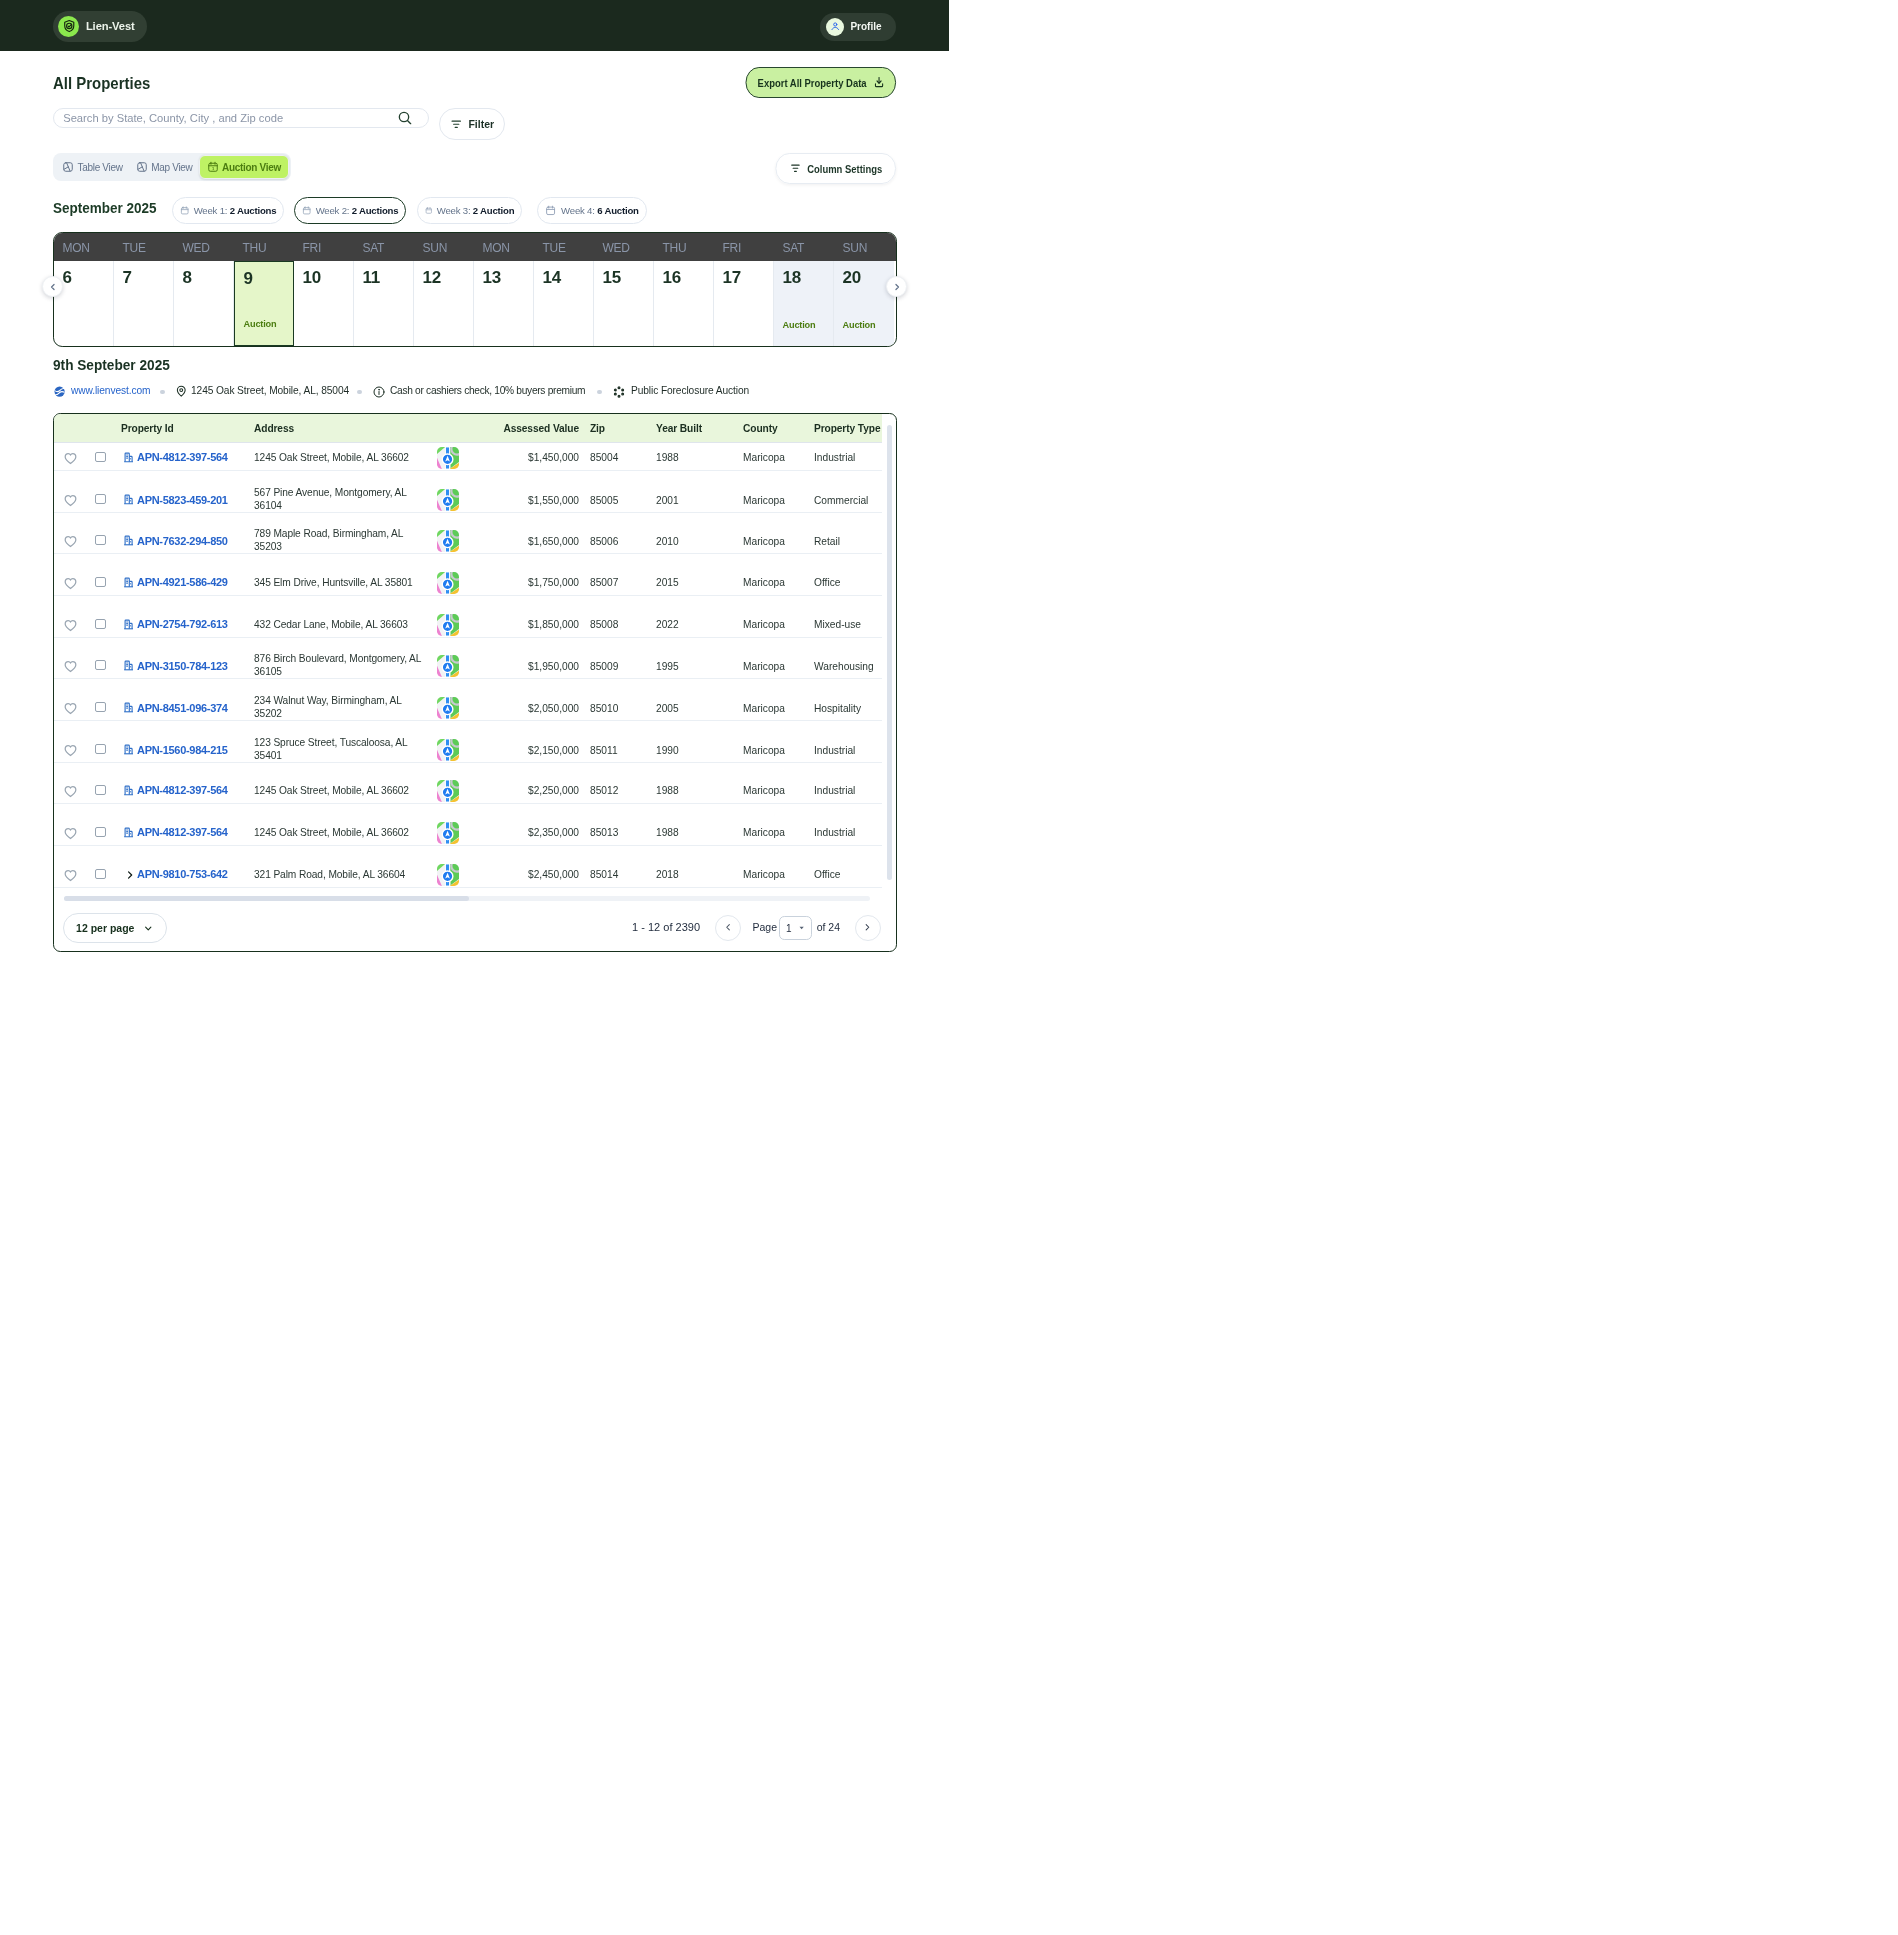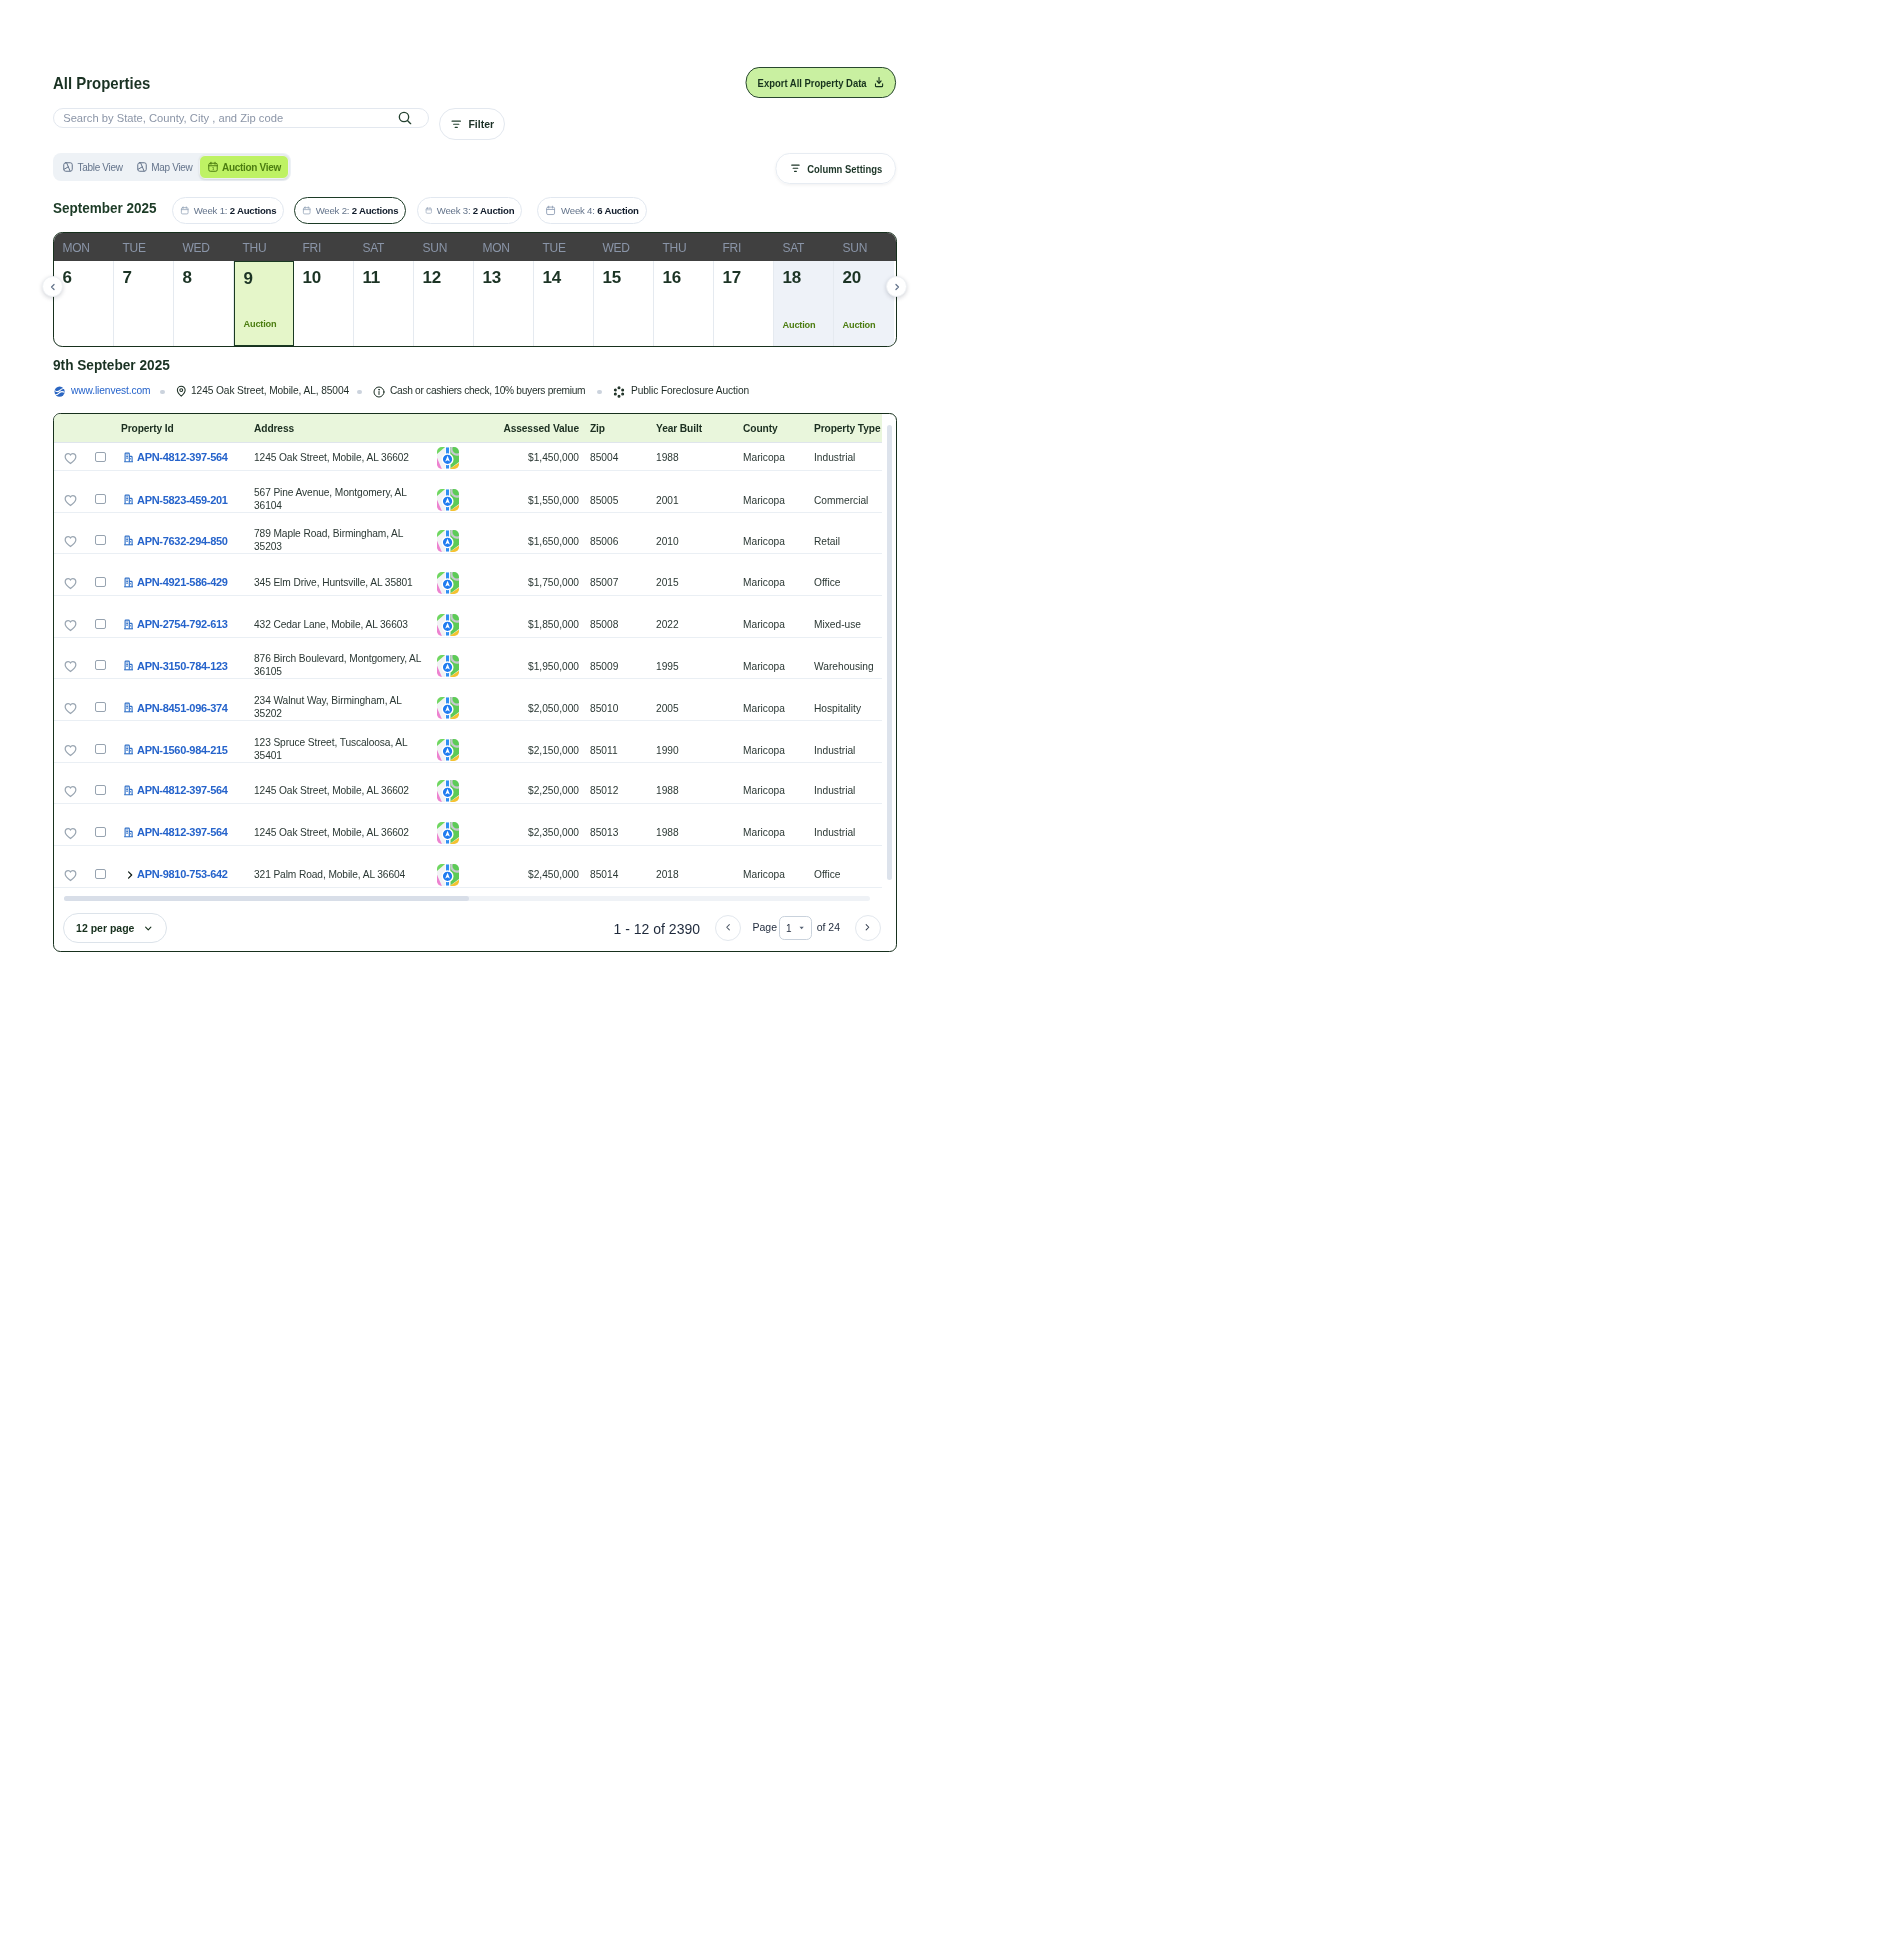--- a/index.html
+++ b/index.html
@@ -71,29 +71,50 @@
 .trow .val { right:303px; }
 .trow .zip { left:536px; }
 .trow .yr { left:602px; }
 .trow .cty { left:689px; }
 .trow .pt { left:760px; }
 .vscroll { position:absolute; right:4px; top:10.5px; width:5.3px; height:455px; border-radius:2.6px; background:#DDE3EC; }
 .hscroll-track { position:absolute; left:10px; top:482px; width:806px; height:5.3px; border-radius:2.6px; background:#EFF2F6; }
 .hscroll-thumb { position:absolute; left:0; top:0; width:405px; height:5.3px; border-radius:2.6px; background:#D8DEE8; }
 .tfoot { position:absolute; left:0; top:487px; width:841px; height:32px; background:#fff; }
 .pp-btn { position:absolute; left:8.6px; top:12.2px; height:30px; border:1px solid #DCE3EA; border-radius:15px; display:flex; align-items:center; padding:0 12.5px; gap:8.6px; font-size:10.5px; font-weight:bold; color:#17301D; }
-.range { position:absolute; right:195px; top:20.4px; font-size:14px; color:#1E293B; }
+.range { position:absolute; right:195px; top:20.4px; font-size:11px; color:#1E293B; }
 .circ { position:absolute; top:13.5px; width:26px; height:26px; border-radius:50%; border:1px solid #E3E8EE; display:flex; align-items:center; justify-content:center; }
 .pagelbl { position:absolute; top:20.4px; font-size:10.5px; color:#1E293B; }
 .pagebox { position:absolute; top:15px; width:33px; height:24px; border:1px solid #C9D2DC; border-radius:5.3px; display:flex; align-items:center; justify-content:space-between; padding:0 6px; font-size:10px; color:#1E293B; }
 </style>
 </head>
 <body>
 <div class="page">
 
+  <div class="nav">
+    <div class="logo-pill">
+      <div class="logo-circle">
+        <svg width="14.5" height="14.5" viewBox="0 0 24 24" fill="none" stroke="#15240F" stroke-width="1.9" stroke-linecap="round" stroke-linejoin="round">
+            <path d="M12 2.5l7.5 3v5.5c0 4.8-3.2 8.2-7.5 9.8-4.3-1.6-7.5-5-7.5-9.8V5.5z"></path>
+            <circle cx="12" cy="11.5" r="4.4"></circle>
+            <path d="M10.2 11.7l1.5 1.5 4-4.2"></path>
+          </svg>
+      </div>
+      <span class="logo-text">Lien-Vest</span>
+    </div>
+    <div class="profile-pill">
+      <div class="profile-circle">
+        <svg width="10.5" height="10.5" viewBox="0 0 24 24" fill="none" stroke="#2563EB" stroke-width="2.2" stroke-linecap="round">
+            <circle cx="12" cy="8" r="3.6"></circle>
+            <path d="M4.5 19.5c1.8-3.2 4.4-4.8 7.5-4.8s5.7 1.6 7.5 4.8"></path>
+          </svg>
+      </div>
+      <span class="profile-text">Profile</span>
+    </div>
+  </div>
 
   <h1 class="title">All Properties</h1>
   <div class="export-btn">Export All Property Data
     <svg width="12.5" height="12.5" viewBox="0 0 24 24" fill="none" stroke="#17331D" stroke-width="2.4" stroke-linecap="round" stroke-linejoin="round">
         <path d="M12 3v10"></path>
         <path d="M7.5 9.5L12 14l4.5-4.5"></path>
         <path d="M4 15v3.5a2 2 0 0 0 2 2h12a2 2 0 0 0 2-2V15"></path>
       </svg>
   </div>
 

